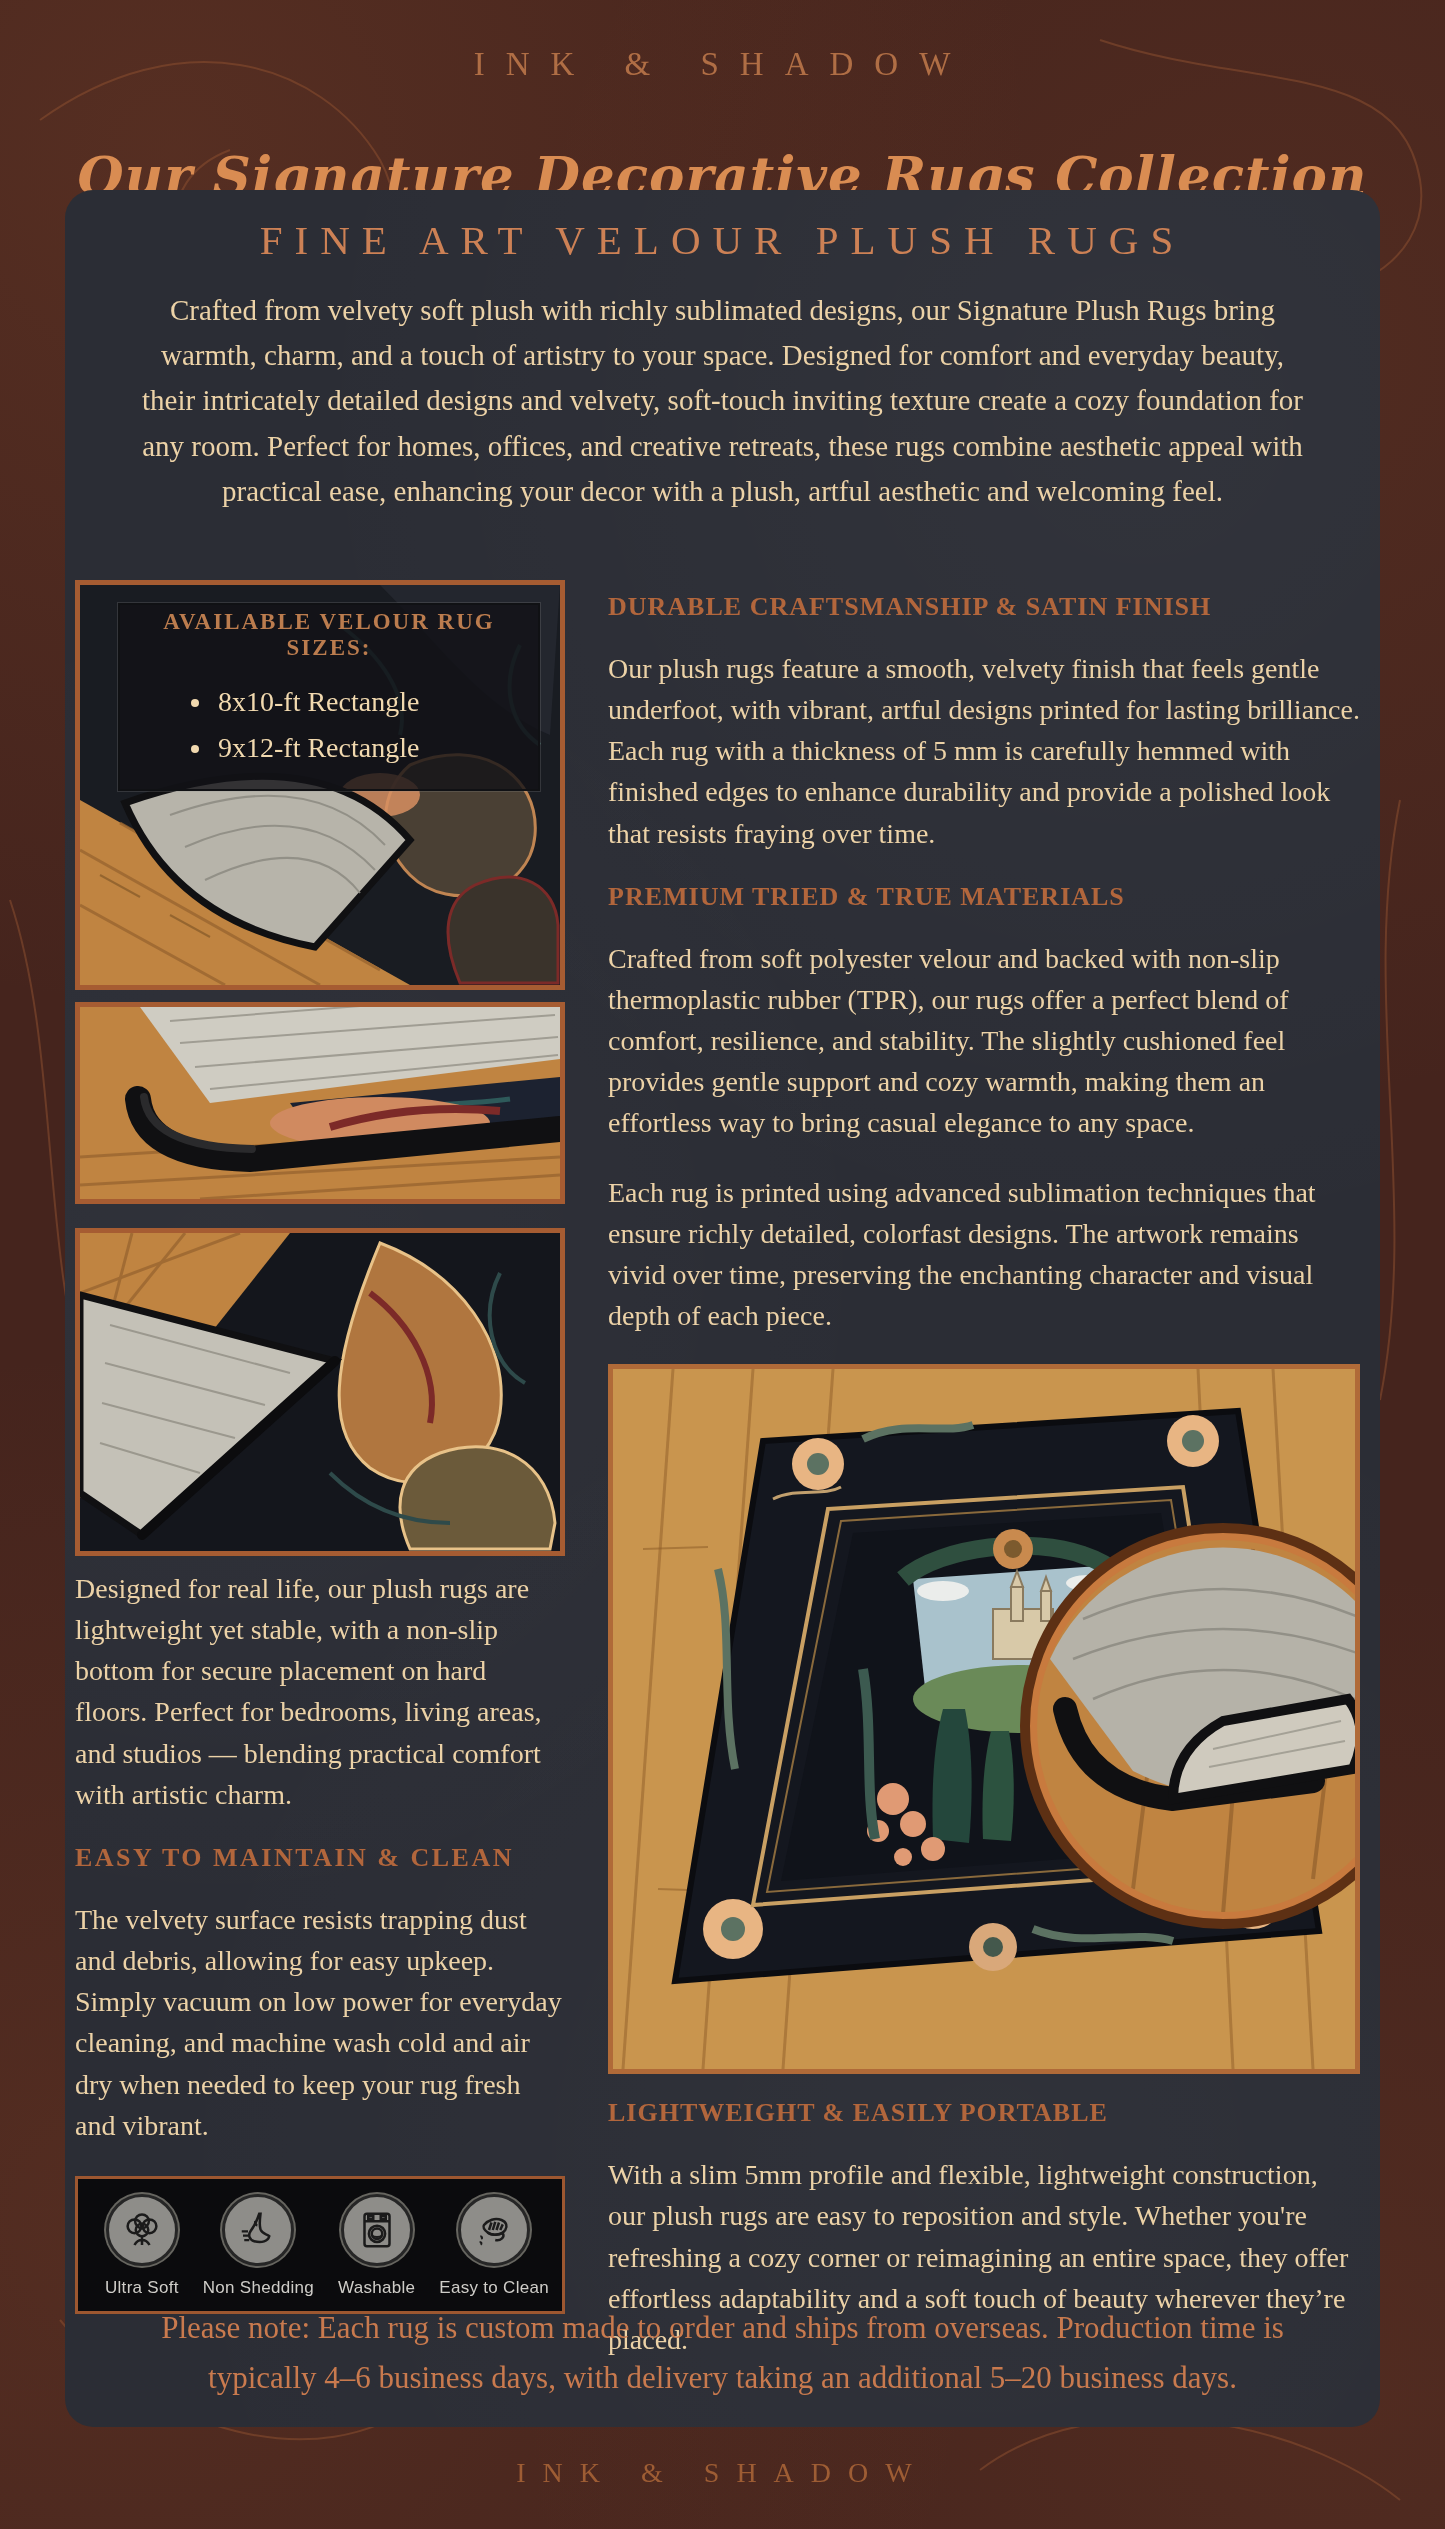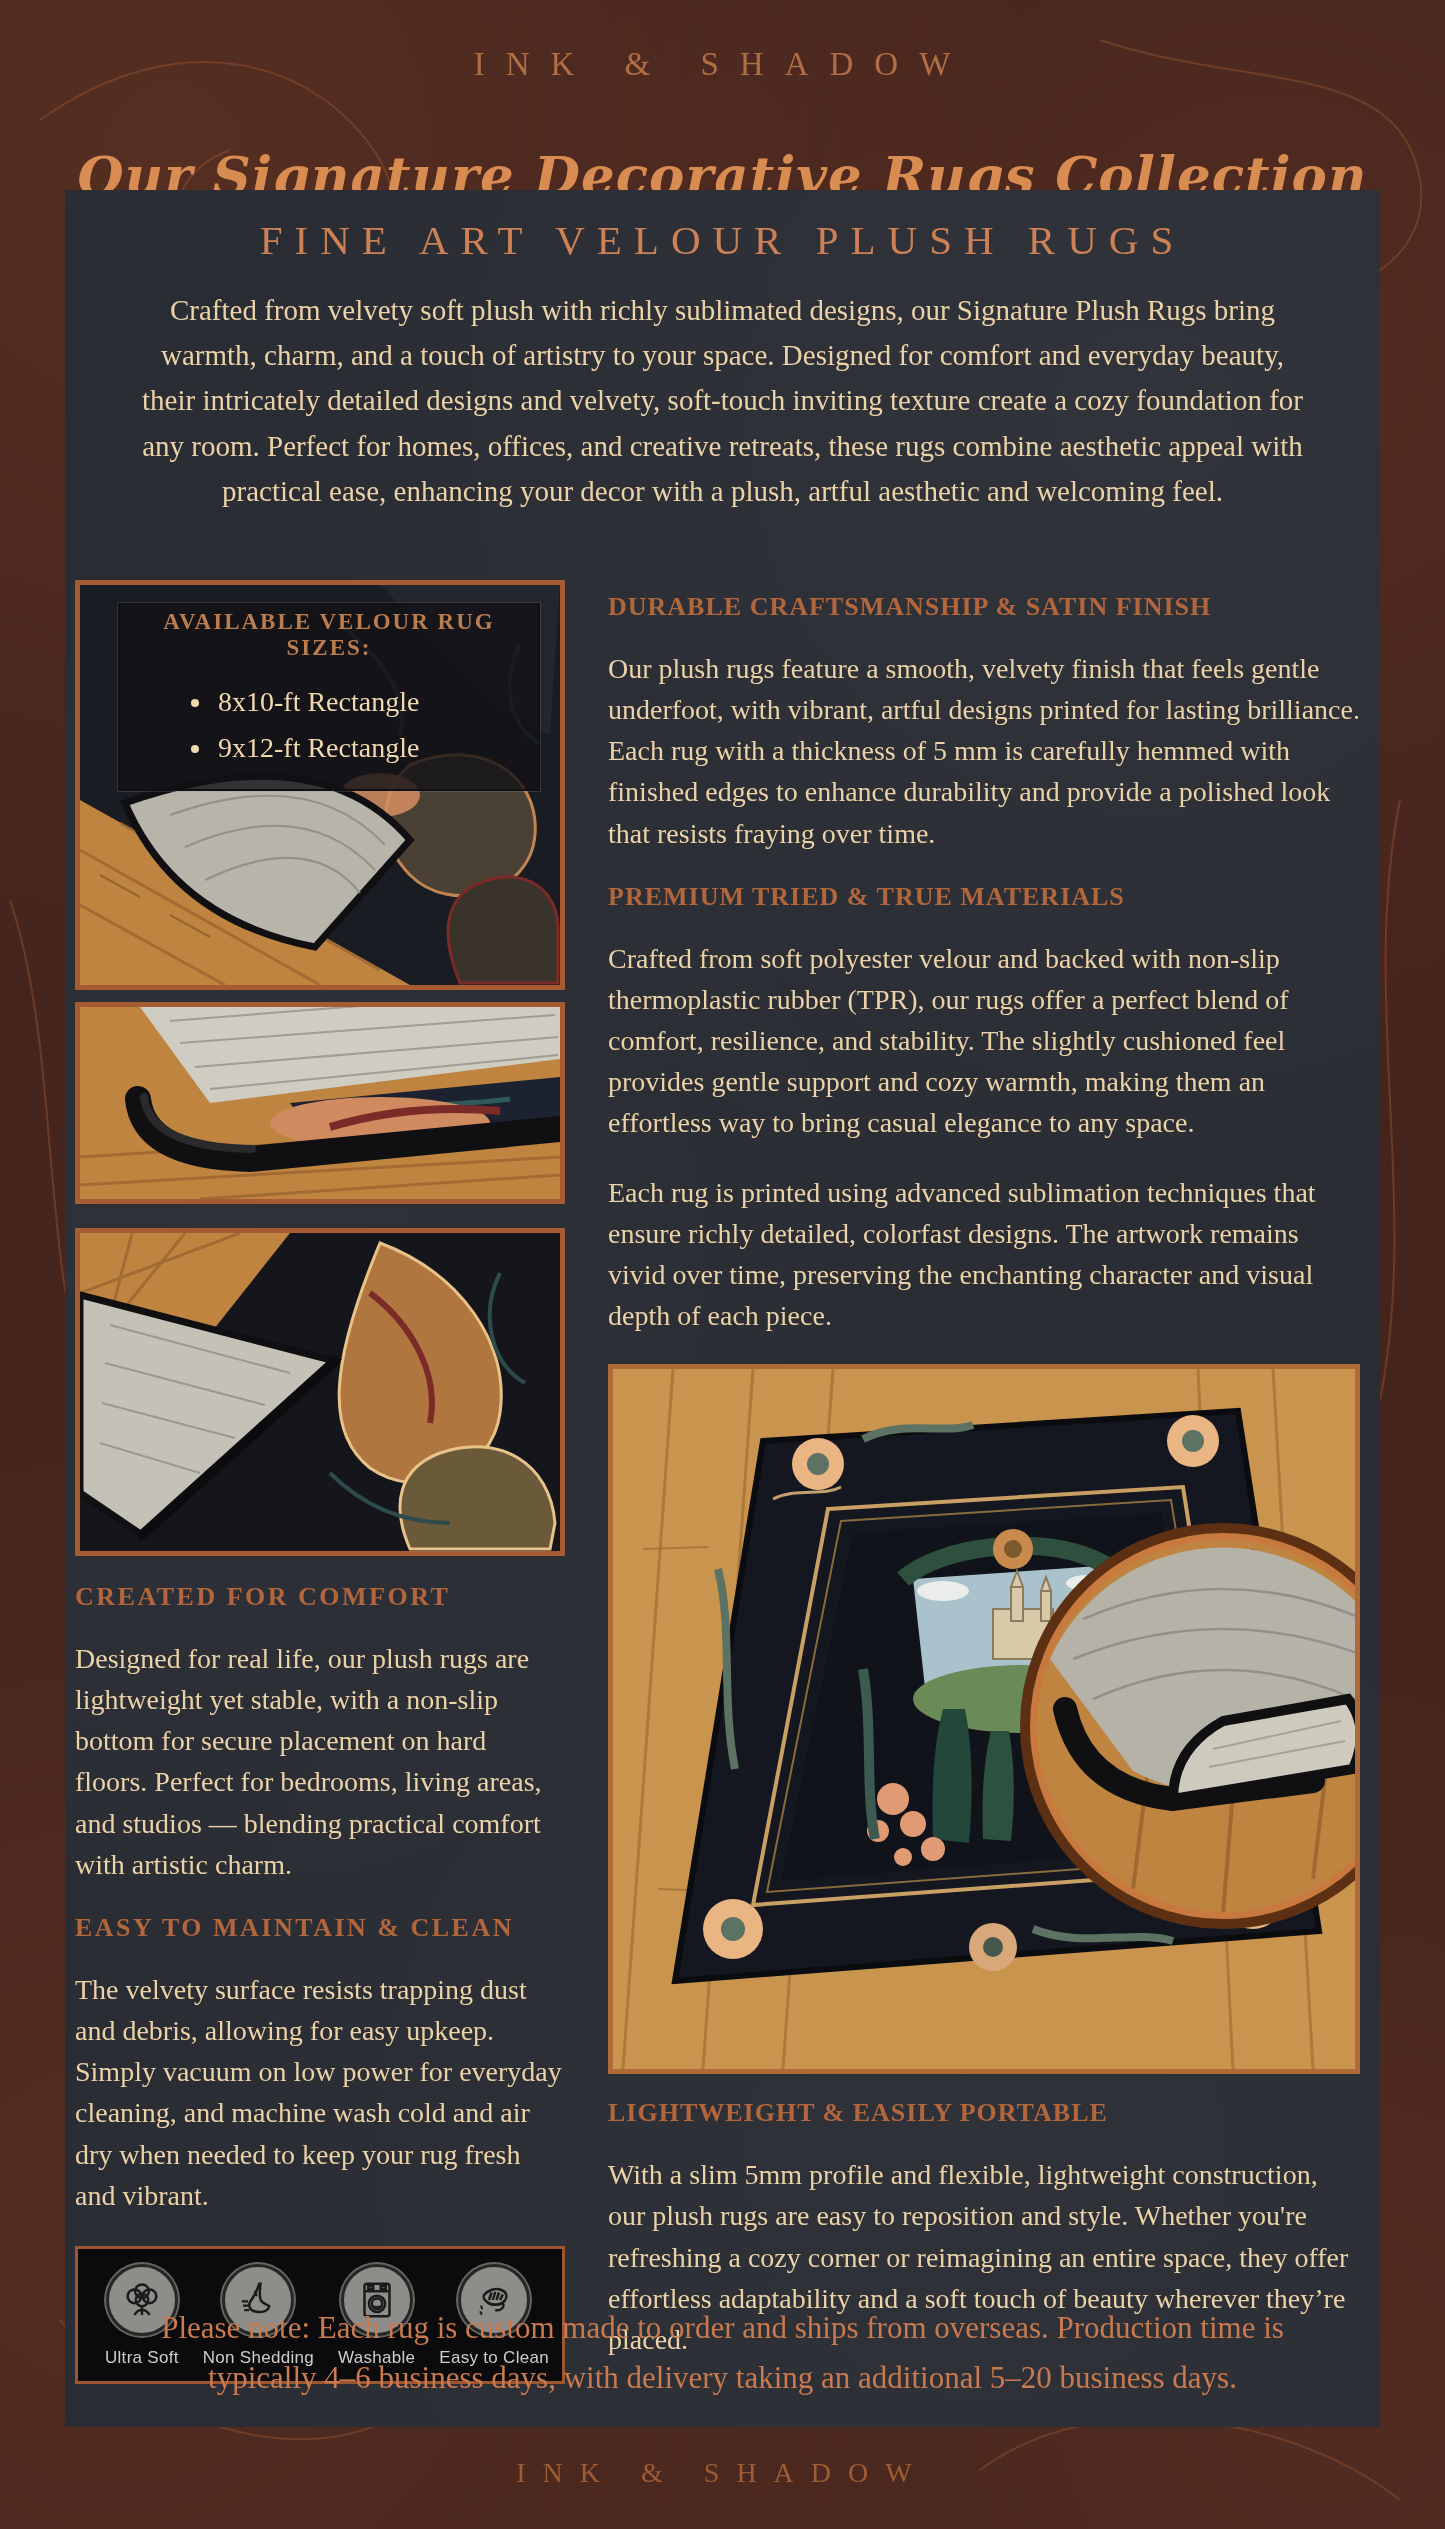--- a/index.html
+++ b/index.html
@@ -18,21 +18,21 @@
   .brand-top{position:absolute;top:46px;left:0;width:100%;text-align:center;
     font-size:33px;letter-spacing:21px;color:#b06e45;font-weight:400;}
   .brand-script{position:absolute;top:100px;left:0;width:100%;text-align:center;
     font-size:53px;font-style:italic;font-weight:600;color:#d98c52;
     font-family:"DejaVu Serif", serif;letter-spacing:1px;margin-top:44px;}
   .panel{position:absolute;left:65px;top:190px;width:1315px;height:2237px;
     background-color:#2b2d35;
     background-image:
       radial-gradient(circle at 82% 10%, rgba(255,255,255,0.030), transparent 38%),
       radial-gradient(circle at 12% 48%, rgba(255,255,255,0.022), transparent 42%),
-      radial-gradient(circle at 70% 88%, rgba(255,255,255,0.022), transparent 40%);}
+      radial-gradient(circle at 70% 88%, rgba(255,255,255,0.022), transparent 40%); border-radius: 28px;}
   .page-title{position:absolute;top:26px;left:0;right:0;text-align:center;
     font-size:41px;letter-spacing:12px;color:#cd8155;font-weight:400;white-space:nowrap;}
   .intro{position:absolute;top:98px;left:66px;right:66px;text-align:center;
     font-size:29px;line-height:1.56;color:#ecd2a7;}
   .col-left{position:absolute;left:10px;top:388px;width:490px;}
   .col-right{position:absolute;left:543px;top:388px;width:752px;}
   .fig{position:relative;border:5px solid #a65c32;background:#20222a;overflow:hidden;box-sizing:border-box;}
   .fig svg{display:block;}
   .fig1{height:410px;margin-top:2px;}
   .fig2{height:202px;margin-top:12px;}
@@ -169,21 +169,20 @@
         <g stroke="#97948a" stroke-width="2" opacity="0.9">
           <line x1="30" y1="92" x2="210" y2="140"></line>
             <line x1="25" y1="130" x2="185" y2="172"></line>
           <line x1="22" y1="170" x2="155" y2="205"></line>
             <line x1="20" y1="210" x2="120" y2="240"></line>
         </g>
         <path d="M62,302 L 255,128" fill="none" stroke="#0c0c0e" stroke-width="10" stroke-linecap="round"></path>
       </svg>
     </div>
 
-    <h3 class="sec-heading wide">CREATED FOR COMFORT</h3>
     <p class="sec-body">Designed for real life, our plush rugs are lightweight yet stable, with a non-slip bottom for secure placement on hard floors. Perfect for bedrooms, living areas, and studios — blending practical comfort with artistic charm.</p>
 
     <h3 class="sec-heading wide">EASY TO MAINTAIN &amp; CLEAN</h3>
     <p class="sec-body">The velvety surface resists trapping dust and debris, allowing for easy upkeep. Simply vacuum on low power for everyday cleaning, and machine wash cold and air dry when needed to keep your rug fresh and vibrant.</p>
 
     <div class="features-box">
       <div class="feature">
         <div class="feat-circle">
           <svg width="40" height="40" viewBox="0 0 32 32" fill="none" stroke="#1b1b1b" stroke-width="2">
             <circle cx="10" cy="13" r="5.5"></circle>

